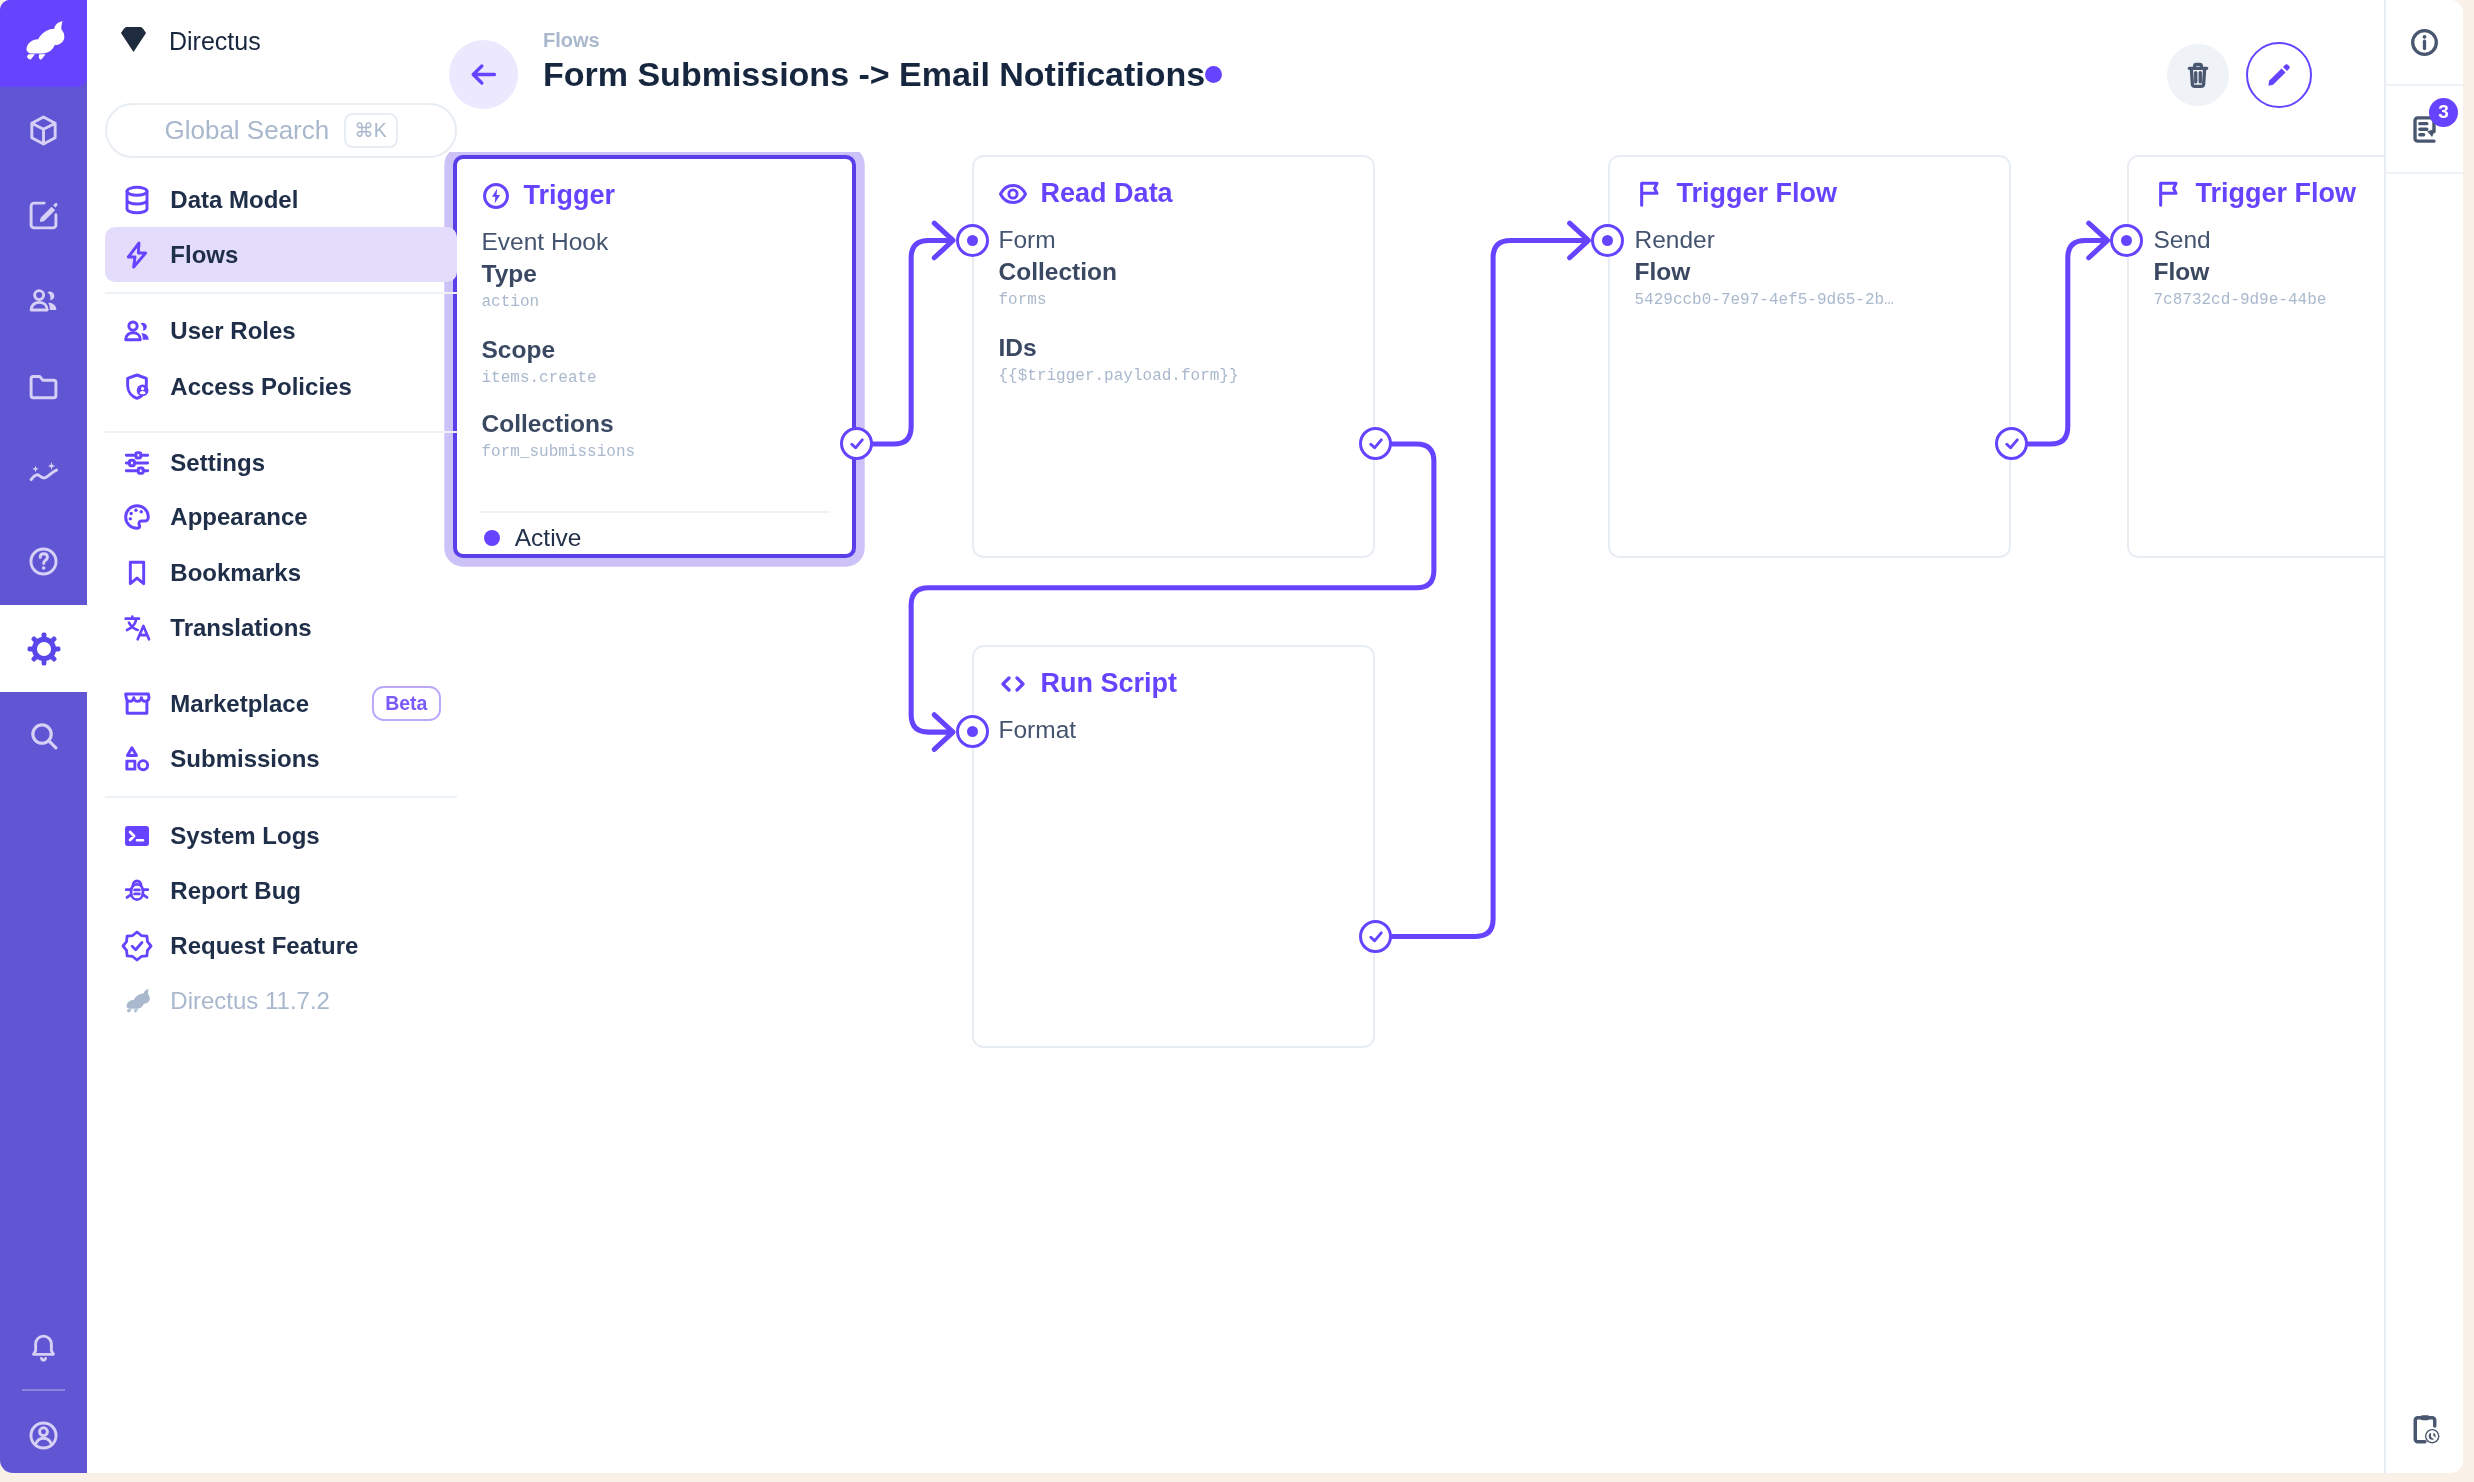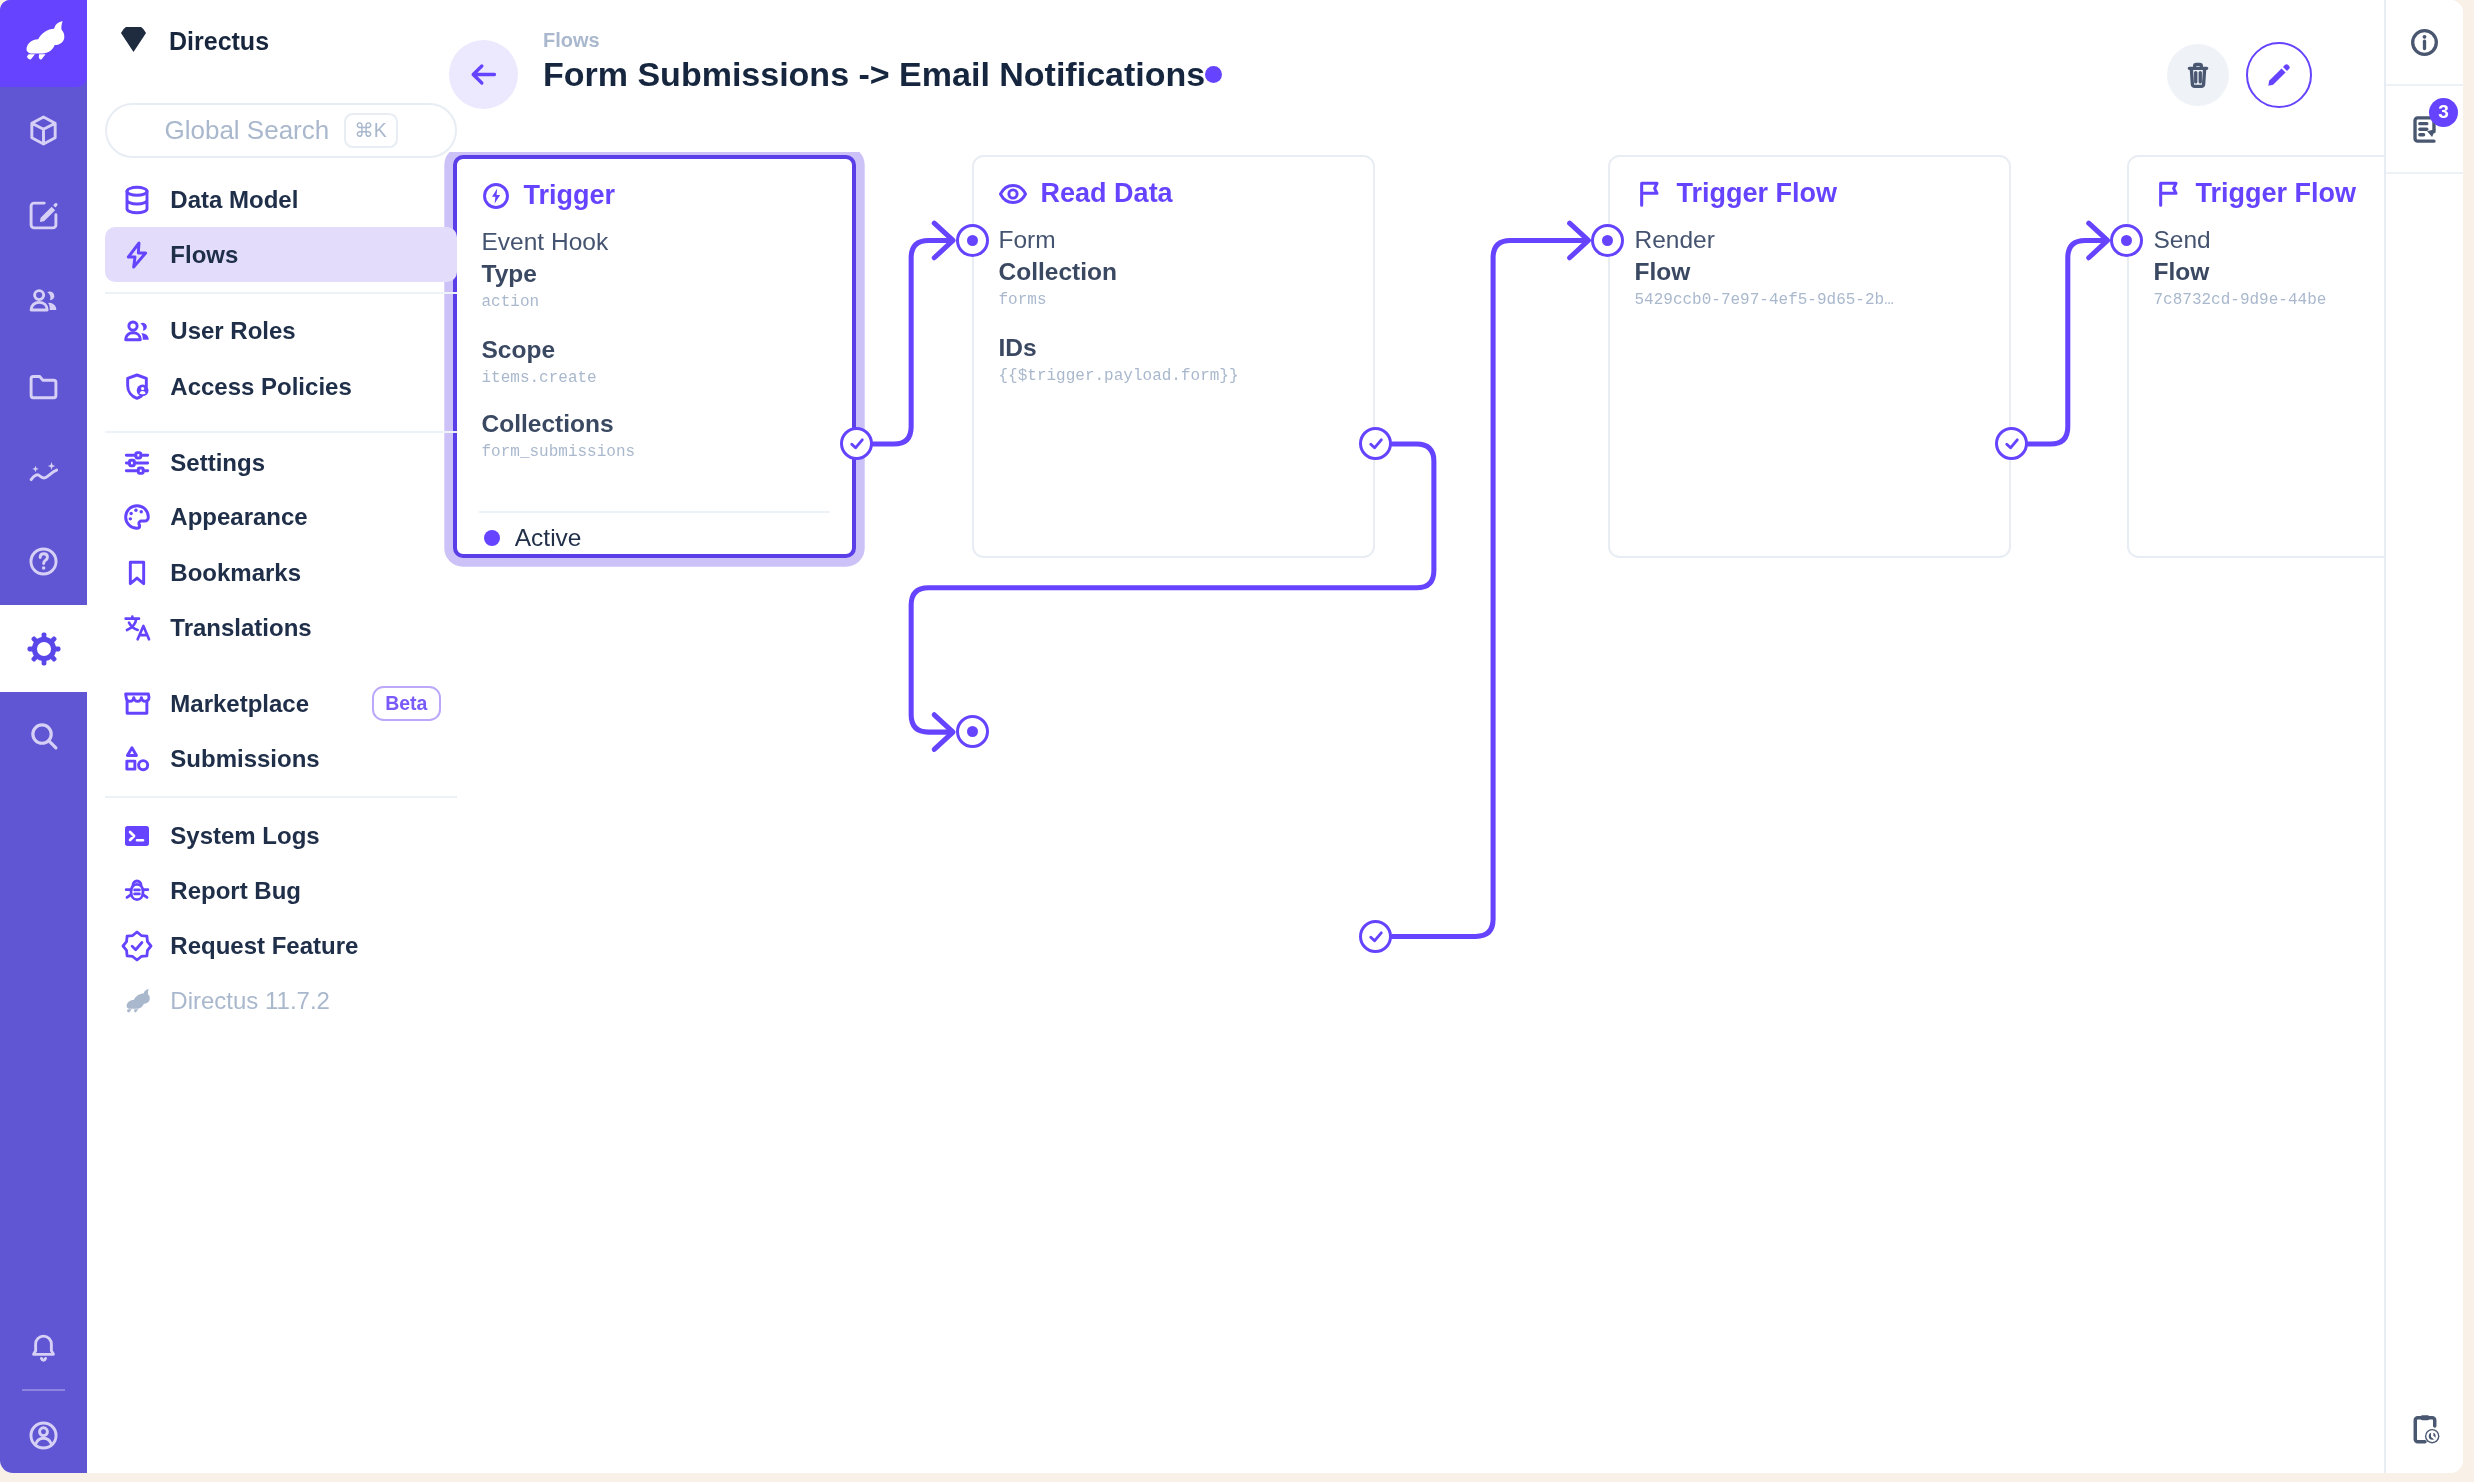--- a/index.html
+++ b/index.html
@@ -13,21 +13,21 @@
   .module-bar { position:absolute; left:0; top:0; width:87px; height:100%; background:#6055D2; z-index:6; }
   .logo-tile { position:absolute; left:0; top:0; width:87px; height:87px; background:#6644FF;
                display:flex; align-items:center; justify-content:center; border-radius:0 0 10px 0; }
   .mod { position:absolute; left:0; width:87px; height:87px; display:flex; align-items:center; justify-content:center; }
   .mod.active { background:#FFFFFF; }
   .mod-divider { position:absolute; left:21.7px; width:43px; border-top:2.2px solid rgba(255,255,255,0.28); }
 
   
   .nav { position:absolute; left:87px; top:0; width:308px; height:100%; background:#FFFFFF; z-index:5; }
   .project-row { position:absolute; left:30px; top:20px; height:42px; display:flex; align-items:center; gap:19px; }
-  .project-name { font-size:25px; font-weight:700; color:#17263C; }
+  .project-name { font-size:25px; font-weight:400; color:#17263C; }
   .search-pill { position:absolute; left:18px; top:103px; width:352px; height:55px; border:2.2px solid #E7EDF3;
                  border-radius:27.4px; display:flex; align-items:center; justify-content:center; gap:14.4px; color:#A9B8CD; }
   .search-text { font-size:26px; }
   .kbd-chip { border:2.2px solid #E7EDF3; border-radius:8.7px; font-size:19.5px; padding:4.3px 8.7px; color:#A9B8CD; }
   .nav-item { position:absolute; left:18px; width:352px; height:55px; border-radius:10px;
               display:flex; align-items:center; gap:17.3px; padding:0 16px; }
   .nav-item.active { background:#E3DDFB; }
   .nav-label { font-size:24px; font-weight:600; color:#202F49; white-space:nowrap; }
   .nav-label.muted { color:#A9B8CD; font-weight:400; }
   .beta-chip { margin-left:auto; border:2.2px solid #BBA8FA; color:#7A5AF8; border-radius:11.6px;
@@ -165,20 +165,31 @@
               <path class="pi" stroke-width="2.3" d="M6.5 20.5 V4 H18 L16.2 7.75 L18 11.5 H6.5"></path>
             </svg>
         </span>
         <span class="c-title">Trigger Flow</span>
       </div>
       <div class="c-name">Send</div>
       <div class="c-lab r1l">Flow</div>
       <div class="c-val r1v">7c8732cd-9d9e-44be</div>
     </div>
 
+    <div class="flow-card" style="left:972px; top:645px;">
+      <div class="c-head">
+        <span>
+          <svg width="32" height="32" viewBox="0 0 24 24">
+              <path class="pi" stroke-width="2.4" d="M9 7.5 L4.5 12 L9 16.5 M15 7.5 L19.5 12 L15 16.5"></path>
+            </svg>
+        </span>
+        <span class="c-title">Run Script</span>
+      </div>
+      <div class="c-name">Format</div>
+    </div>
 
     <div class="conn" style="left:840px; top:427px;">
       <svg width="21.7" height="21.7" viewBox="0 0 30 30">
           <path class="pi" stroke-width="4" d="M8 15.5 L13.2 20.5 L22.5 9.5"></path>
         </svg>
     </div>
     <div class="conn" style="left:956px; top:224px;">
         <span class="conn-dot"></span>
       </div>
     <div class="conn" style="left:1359px; top:427px;">

